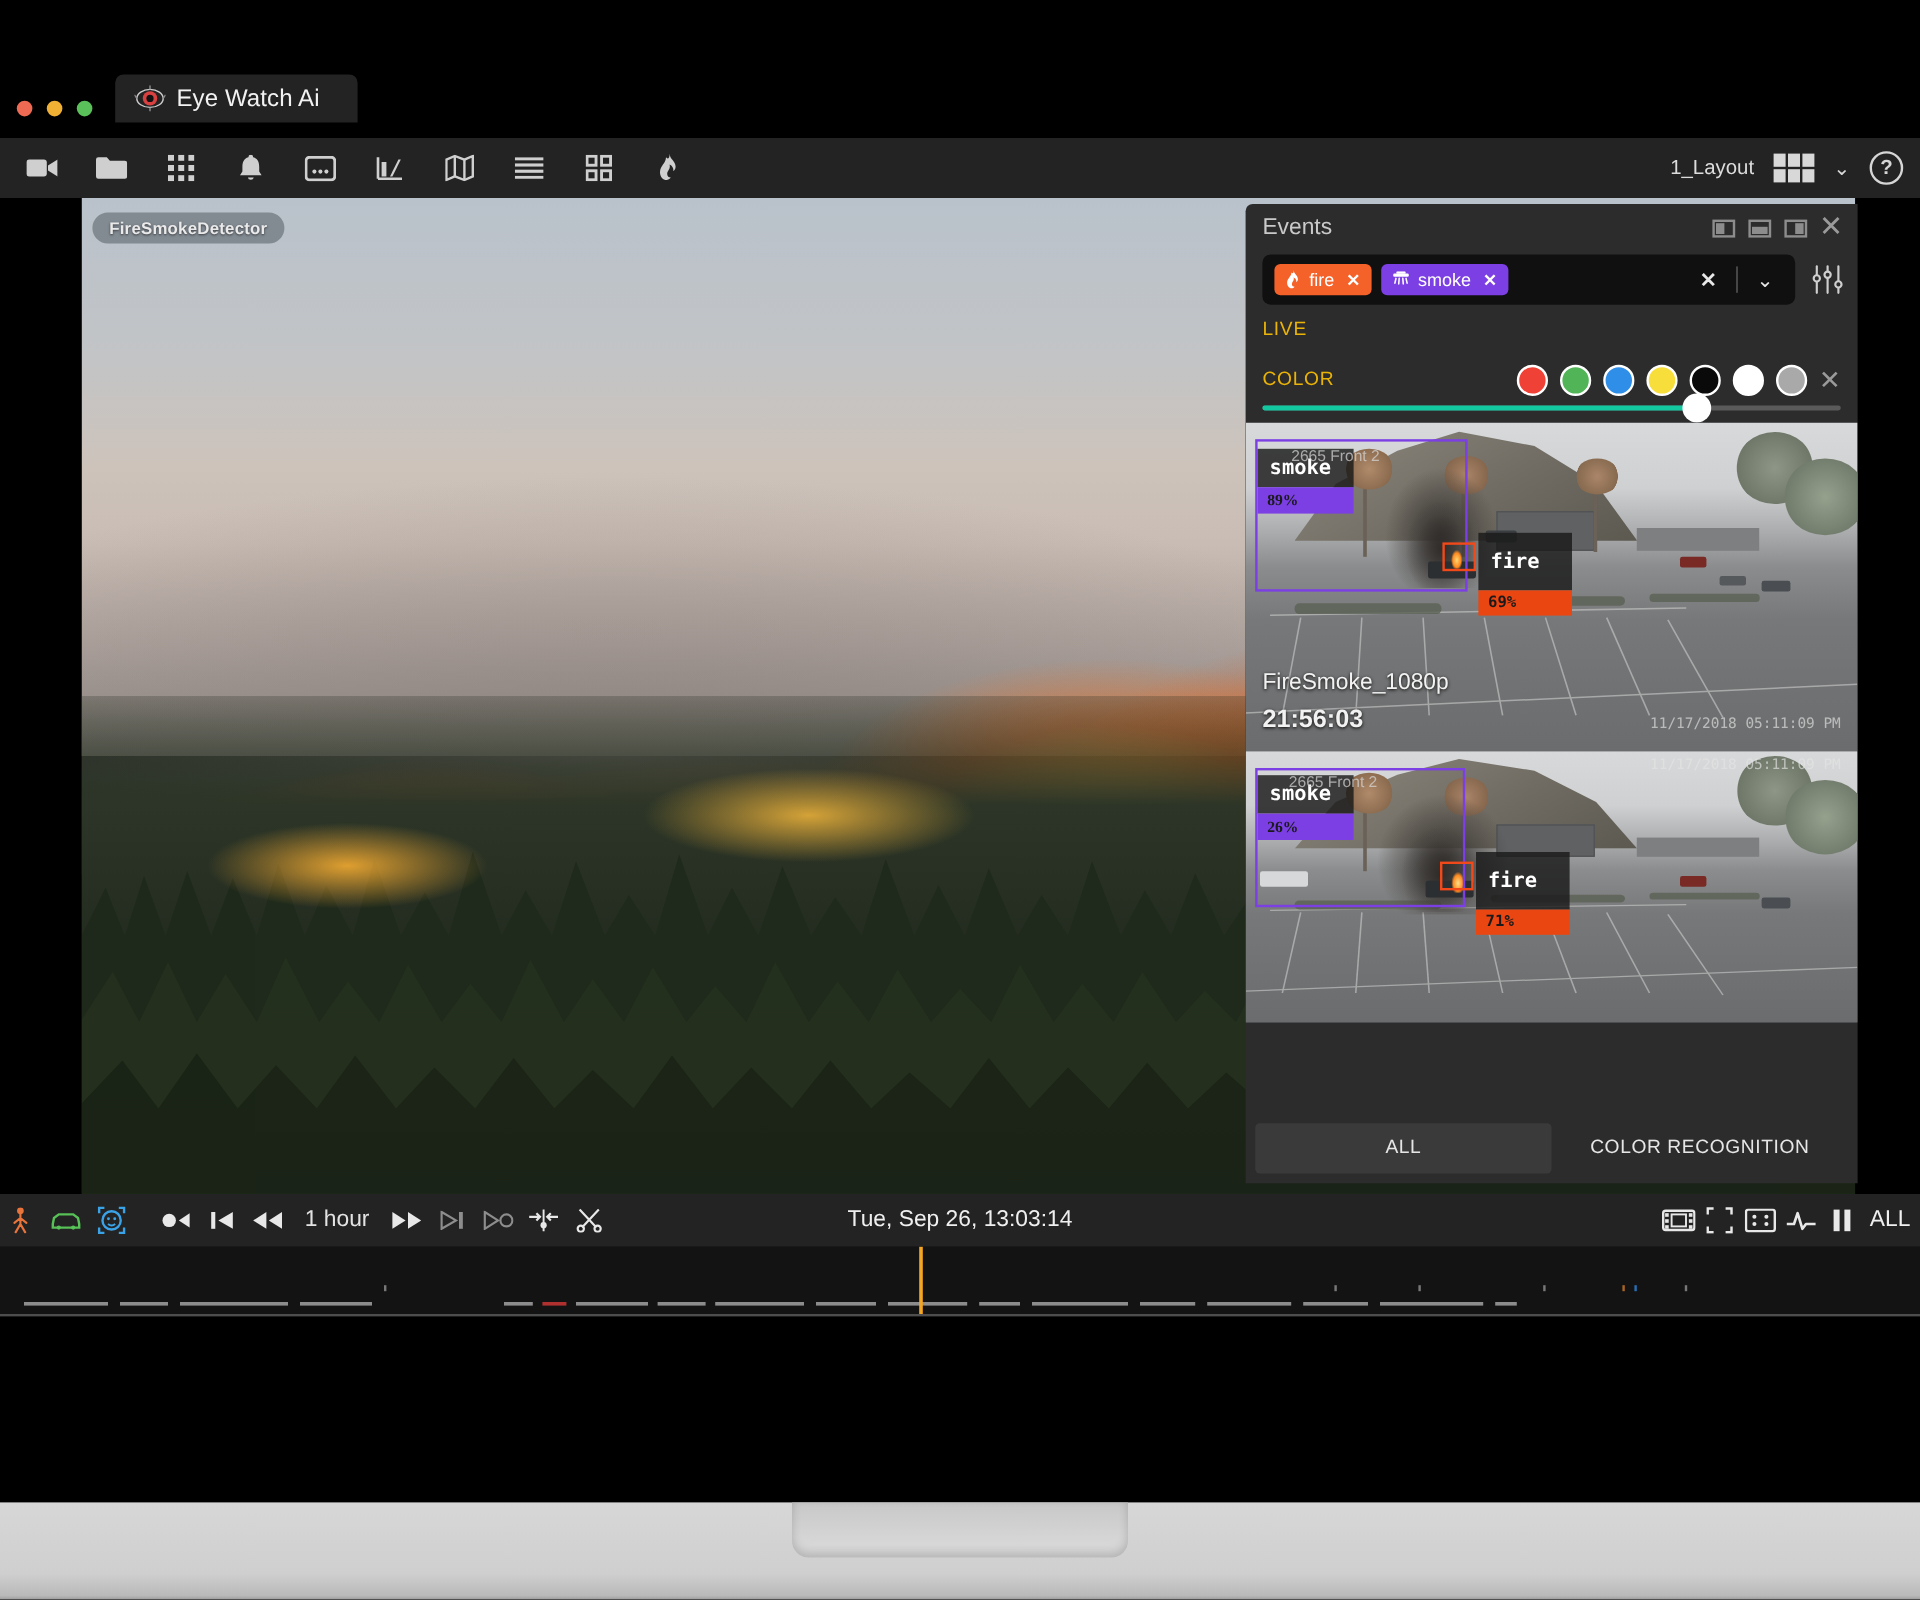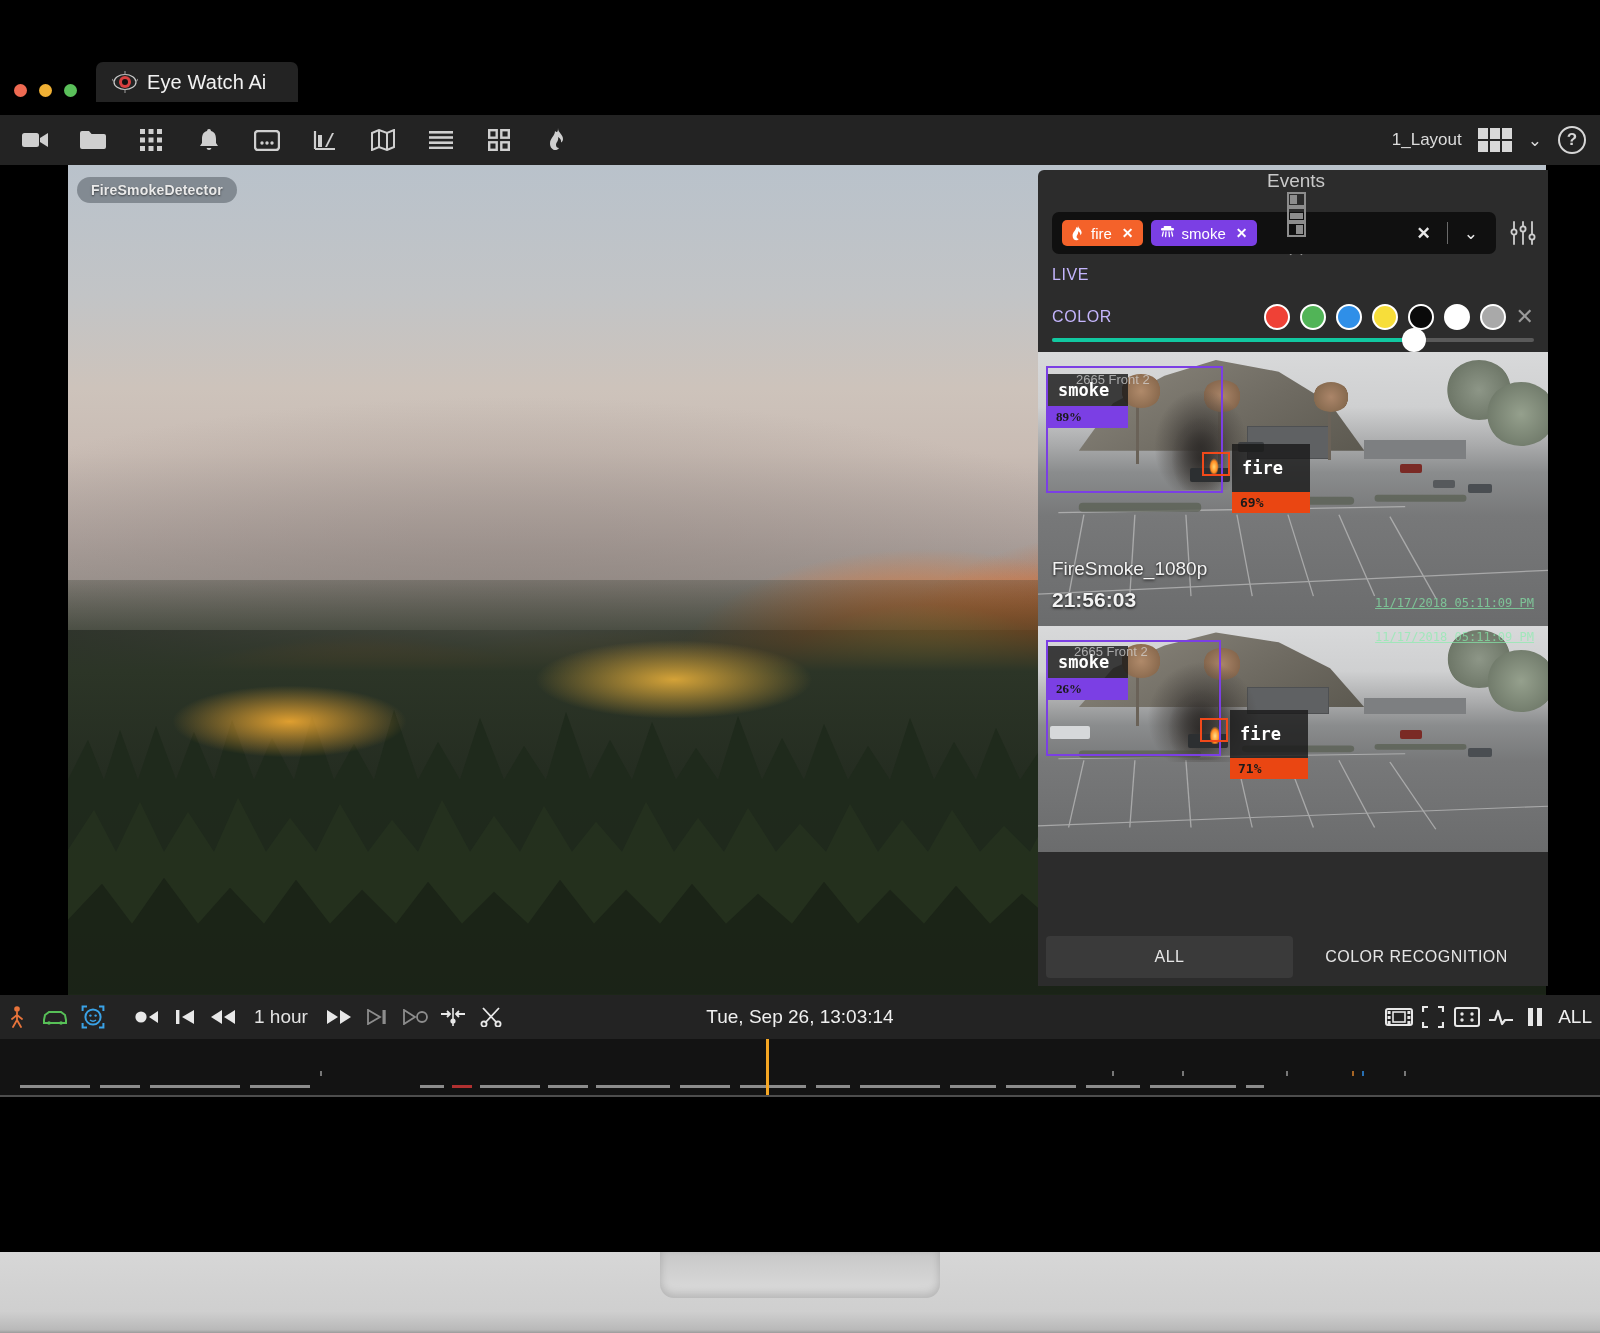--- a/index.html
+++ b/index.html
@@ -77,21 +77,21 @@
     padding:5px 14px; border-radius:13px; font-size:14px; font-weight:bold;
     letter-spacing:.2px; text-shadow:0 1px 2px rgba(0,0,0,.6);
   }
 
   
   .events {
     position:absolute; left:1038px; top:170px; width:510px; height:816px;
     background:#2c2c2c; border-radius:6px 0 0 0;
     display:flex; flex-direction:column;
   }
-  .ev-head { height:40px; display:flex; align-items:center; padding:0 8px 0 14px;flex-direction:column; }
+  .ev-head { height:40px; display:flex; align-items:center; padding:0 8px 0 14px; }
   .ev-title { color:#c9c9c9; font-size:19px; flex:1; }
   .ev-winbtn{ width:30px;height:30px;display:flex;align-items:center;justify-content:center; }
   .wb { width:19px; height:15px; border:2px solid #8d8d8d; position:relative; }
   .wb.left::after{content:"";position:absolute;left:1px;top:1px;width:7px;height:9px;background:#8d8d8d;}
   .wb.bottom::after{content:"";position:absolute;left:1px;bottom:1px;width:13px;height:6px;background:#8d8d8d;}
   .wb.right::after{content:"";position:absolute;right:1px;top:1px;width:7px;height:9px;background:#8d8d8d;}
   .ev-close { color:#9a9a9a; font-size:24px; line-height:1; padding:0 4px; }
 
   .filterbar { padding:2px 8px 0 14px; display:flex; align-items:center; gap:10px; }
   .chipbox {
@@ -101,21 +101,21 @@
   .chip { height:26px; border-radius:5px; display:flex; align-items:center; gap:7px;
           padding:0 9px; color:#fff; font-size:15px; }
   .chip .x { font-weight:bold; font-size:14px; margin-left:3px; }
   .chipbox .spacer { flex:1; }
   .chipbox .clr { color:#e8e8e8; font-weight:bold; font-size:17px; padding:0 8px; }
   .chipbox .divider { width:1px; height:22px; background:#6a6a6a; }
   .chipbox .cv { color:#e8e8e8; font-size:17px; padding:0 8px; }
   .sliders-ico { width:34px; height:34px; display:flex; align-items:center; justify-content:center; }
 
   .frow { display:flex; align-items:center; padding:0 14px; height:42px; }
-  .flabel{ color:#c4b5fd; font-size:16px; letter-spacing:.6px; }
+  .flabel{ color:#eab308; font-size:16px; letter-spacing:.6px; }
   .fspacer{ flex:1; }
   .swatches{ display:flex; align-items:center; gap:10px; }
   .sw { width:26px; height:26px; border-radius:50%; border:2px solid #fff; }
   .sw-x { color:#9a9a9a; font-size:22px; margin-left:10px; }
   .conf-val{ color:#ececec; font-size:19px; }
   .track { margin:0 14px 10px 14px; height:4px; background:#5a5a5a; border-radius:2px; position:relative; }
   .track .fill{ position:absolute; left:0; top:0; height:4px; background:#11c8a0; border-radius:2px; }
   .track .knob{ position:absolute; top:-10px; width:24px;height:24px;border-radius:50%;background:#fff; }
 
   .ev-list{ flex:1; overflow:hidden; display:flex; flex-direction:column; }
@@ -142,21 +142,21 @@
   .lab{position:absolute;}
   .lab .name{background:rgba(26,26,26,.82);color:#fff;font-family:"DejaVu Sans Mono",monospace;
     font-size:17px;font-weight:bold;padding:6px 10px 6px 10px;display:block;}
   .lab .pct{color:#111;font-family:"DejaVu Sans Mono",monospace;font-size:13px;font-weight:bold;
     padding:3px 8px;display:block;}
   .lab.smoke .pct{background:#7b3fe4;color:#1a1a1a;font-family:Liberation Serif, serif;}
   .lab.fire .pct{background:#ea4612;color:#1a1a1a;}
   .camtxt{position:absolute;color:#d6d6d6;font-size:13px;opacity:.72;}
   .ovl-name{position:absolute;left:14px;color:#f2f2f2;font-size:19px;text-shadow:0 1px 3px #000;}
   .ovl-time{position:absolute;left:14px;color:#f2f2f2;font-size:21px;font-weight:bold;text-shadow:0 1px 3px #000;}
-  .ovl-stamp{position:absolute;color:#86efac;font-size:12px;opacity:.65;font-family:"DejaVu Sans Mono",monospace;text-decoration:underline;}
+  .ovl-stamp{position:absolute;color:#e5e5e5;font-size:12px;opacity:.65;font-family:"DejaVu Sans Mono",monospace;}
 
   .ev-tabs{ height:50px; display:flex; padding:0 8px 8px 8px; gap:0; }
   .ev-tab{ flex:1; display:flex; align-items:center; justify-content:center;
            color:#e6e6e6; font-size:16px; letter-spacing:.5px; }
   .ev-tab.active{ background:#3a3a3a; border-radius:4px; }
 
   
   .timeline {
     position:absolute; left:0; top:995px; width:1600px; height:44px;
     background:#232323; display:flex; align-items:center;

